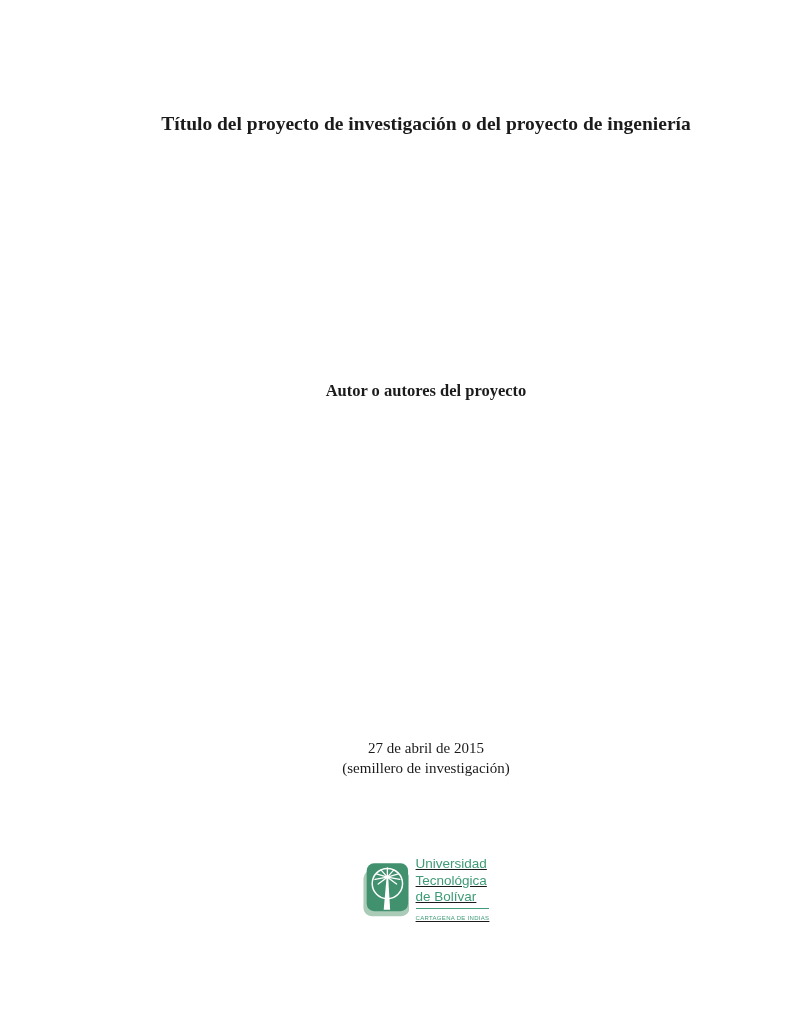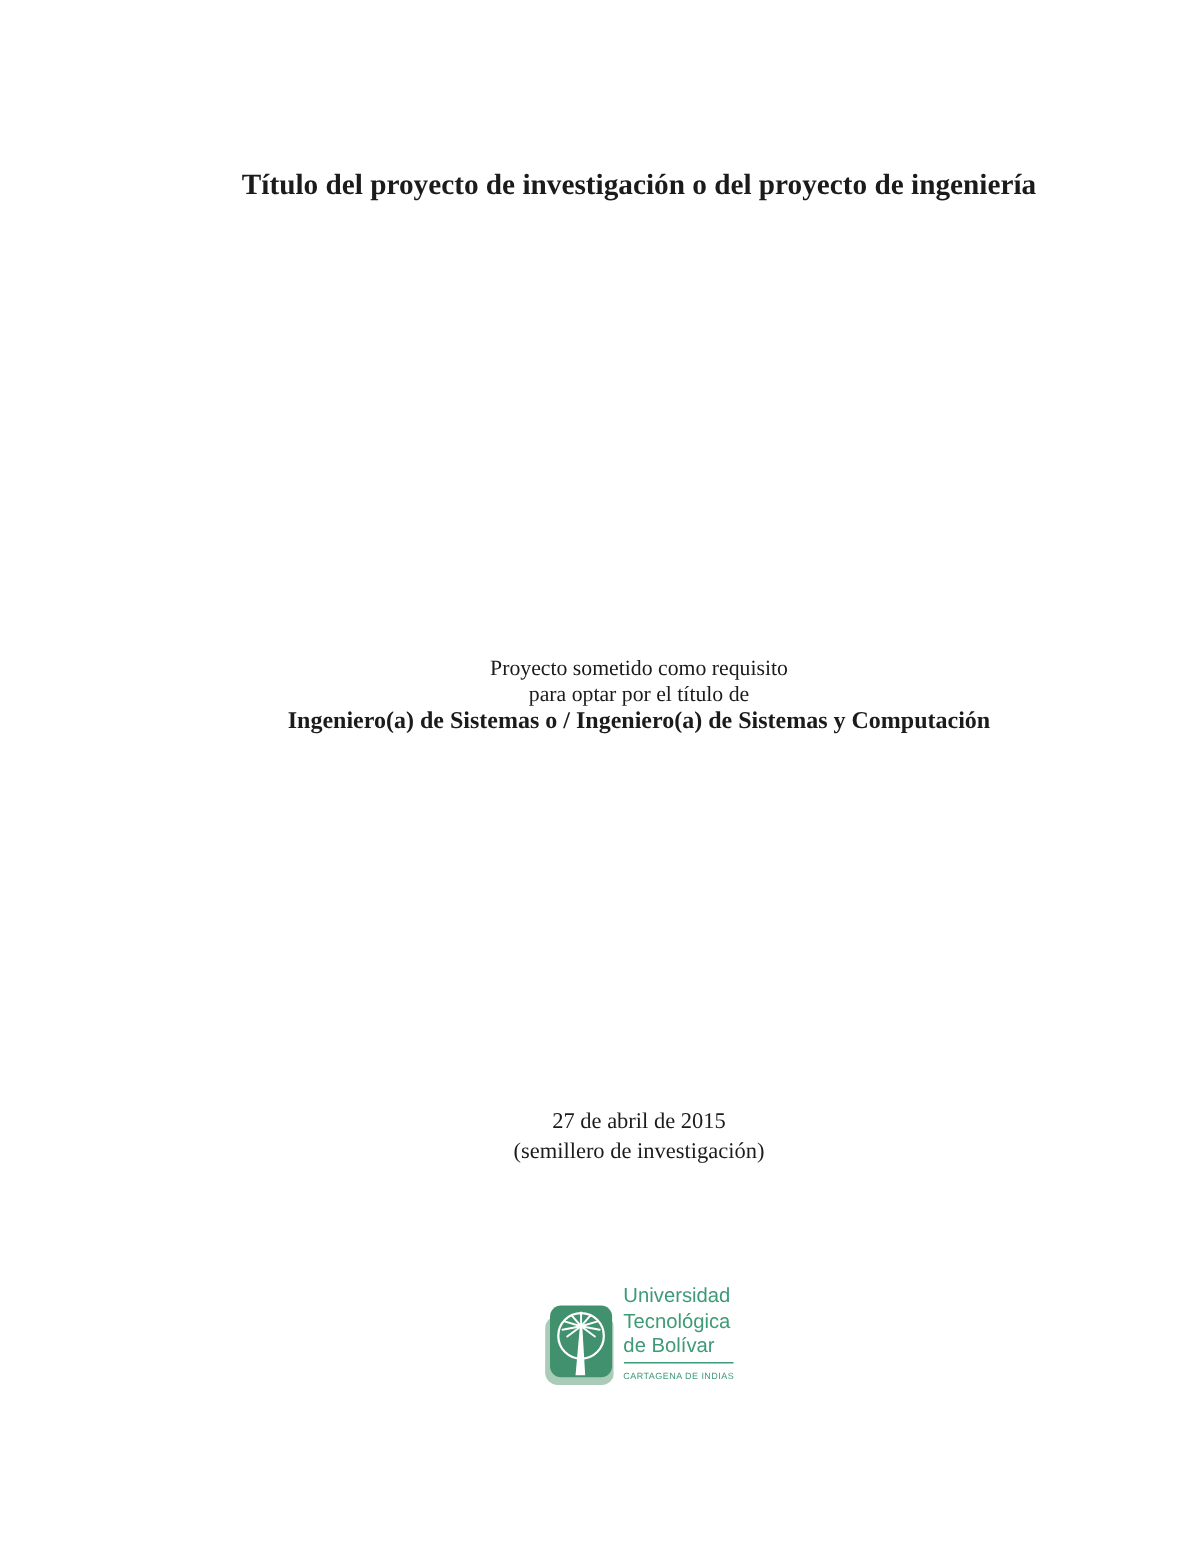--- a/index.html
+++ b/index.html
@@ -66,21 +66,22 @@
     font-size: 15px;
     line-height: 19.5px;
   }
   .logo {
     position: absolute;
     top: 855px;
     left: 0;
     width: 100%;
     display: flex;
     justify-content: center;
-    align-items: flex-end;
+    align-items: center;
+    text-decoration: underline;
   }
   .logo-icon {
     width: 46px;
     height: 57px;
     flex: 0 0 auto;
   }
   .logo-text {
     margin-left: 7px;
     font-family: "Liberation Sans", "DejaVu Sans", sans-serif;
     color: #3f9b77;
@@ -100,26 +101,22 @@
   }
 </style>
 </head>
 <body>
 
 <div class="page">
   <div class="content">
 
     <h1 class="doc-title">Título del proyecto de investigación o del proyecto de ingeniería</h1>
 
+    <div class="author-line">Autor o autores del proyecto</div>
 
-    <div class="submission-block">
-      <div>Proyecto sometido como requisito</div>
-      <div>para optar por el título de</div>
-      <div class="degree-line">Ingeniero(a) de Sistemas o / Ingeniero(a) de Sistemas y Computación</div>
-    </div>
 
     <div class="footer-block">
       <div>27 de abril de 2015</div>
       <div>(semillero de investigación)</div>
     </div>
 
     <div class="logo">
       <svg class="logo-icon" viewBox="0 0 50 60" xmlns="http://www.w3.org/2000/svg">
         <rect x="0.5" y="8" width="50" height="50" rx="9" fill="#a9cbb7"></rect>
         <rect x="4" y="0.5" width="45" height="52" rx="8" fill="#41916f"></rect>

